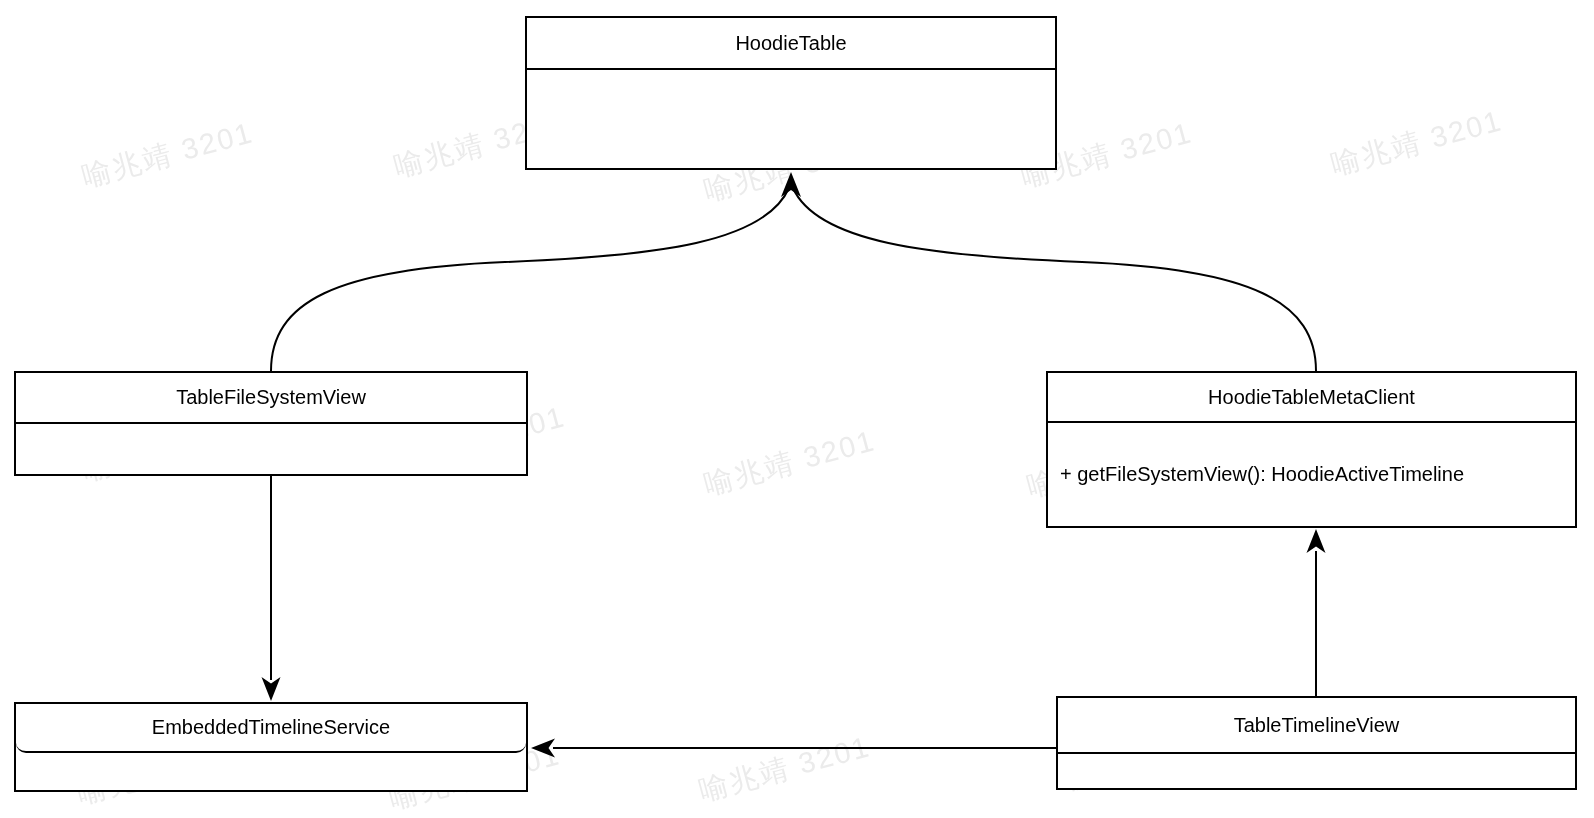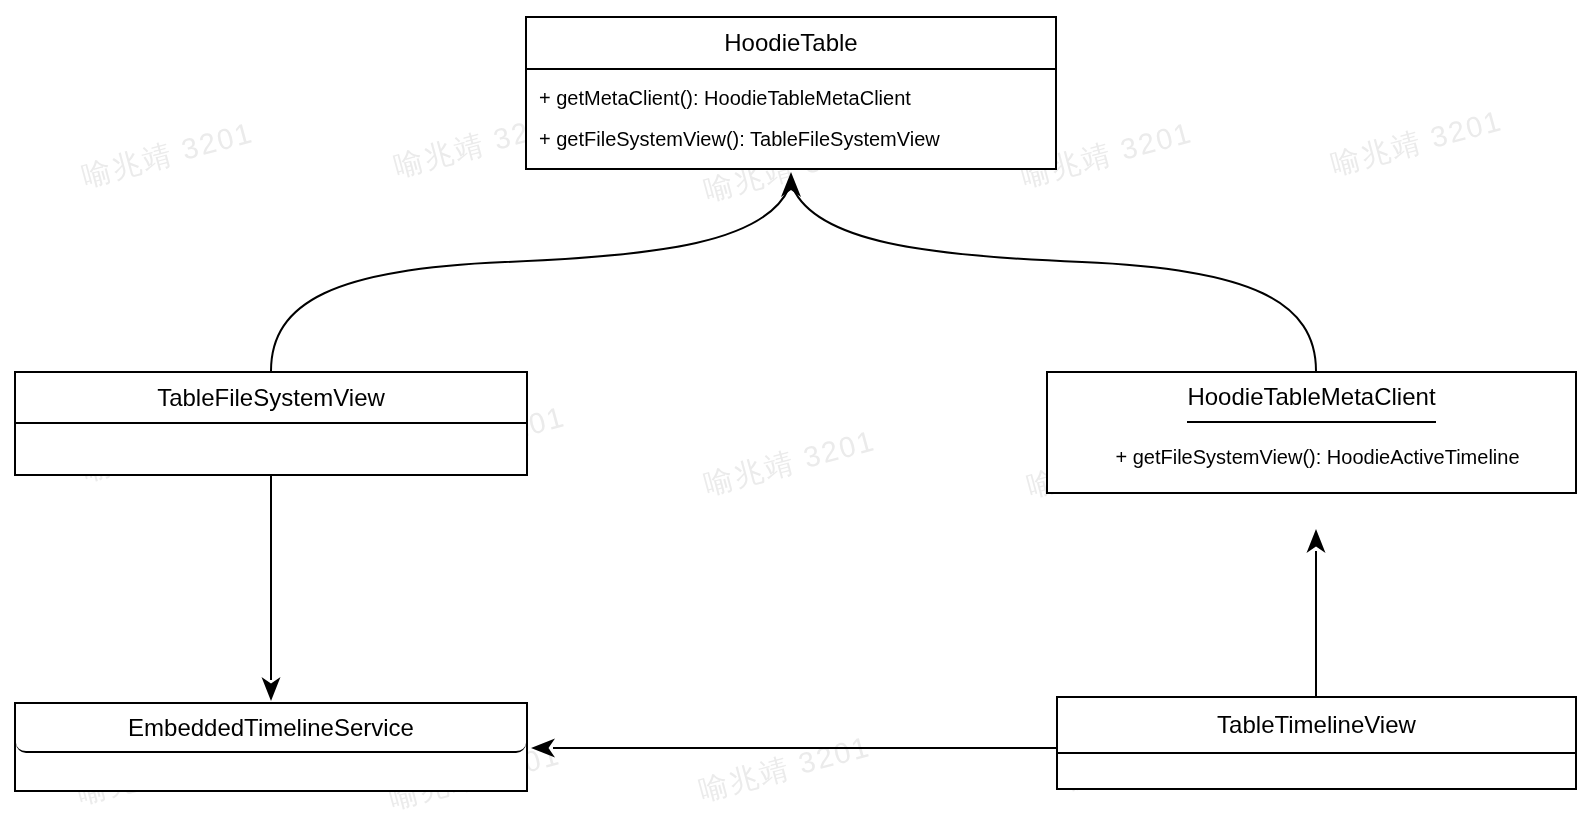--- a/index.html
+++ b/index.html
@@ -46,21 +46,21 @@
     box-sizing: border-box;
     z-index: 2;
     display: flex;
     flex-direction: column;
   }
   .uml-title {
     border-bottom: 2px solid #000000;
     display: flex;
     align-items: center;
     justify-content: center;
-    font-size: 24px;
+    font-size: 20px;
     color: #000000;
     flex: 0 0 auto;
     box-sizing: border-box;
   }
   .uml-body {
     flex: 1 1 auto;
     display: flex;
     flex-direction: column;
     justify-content: space-evenly;
     padding-left: 12px;
@@ -69,21 +69,21 @@
   .uml-method {
     font-size: 20px;
     color: #000000;
     white-space: nowrap;
   }
   
   #box-hoodie-table            { left: 525px;  top: 16px;  width: 532px; height: 154px; }
   #box-hoodie-table .uml-title { height: 52px; }
   #box-table-file-system-view            { left: 14px; top: 371px; width: 514px; height: 105px; }
   #box-table-file-system-view .uml-title { height: 51px; }
-  #box-hoodie-table-meta-client            { left: 1046px; top: 371px; width: 531px; height: 123px; align-items: center; }
+  #box-hoodie-table-meta-client            { left: 1046px; top: 371px; width: 531px; height: 157px; }
   #box-hoodie-table-meta-client .uml-title { height: 50px; }
   #box-embedded-timeline-service            { left: 14px; top: 702px; width: 514px; height: 90px; }
   #box-embedded-timeline-service .uml-title { height: 49px; border-radius: 10px; }
   #box-table-timeline-view            { left: 1056px; top: 696px; width: 521px; height: 94px; }
   #box-table-timeline-view .uml-title { height: 56px; }
 </style>
 </head>
 <body>
 
 <div class="stage">
@@ -119,24 +119,20 @@
 
     <line x1="1316" y1="696" x2="1316" y2="551" stroke="#000000" stroke-width="2"></line>
     <polygon points="1316,529 1306.5,553 1316,546.5 1325.5,553" fill="#000000"></polygon>
 
     <line x1="1056" y1="748" x2="553" y2="748" stroke="#000000" stroke-width="2"></line>
     <polygon points="531,748 555,738.5 548.5,748 555,757.5" fill="#000000"></polygon>
   </svg>
 
   <div class="uml-box" id="box-hoodie-table">
     <div class="uml-title">HoodieTable</div>
-    <div class="uml-body">
-      <div class="uml-method">+ getMetaClient(): HoodieTableMetaClient</div>
-      <div class="uml-method">+ getFileSystemView(): TableFileSystemView</div>
-    </div>
   </div>
 
   <div class="uml-box" id="box-table-file-system-view">
     <div class="uml-title">TableFileSystemView</div>
     <div class="uml-body"></div>
   </div>
 
   <div class="uml-box" id="box-hoodie-table-meta-client">
     <div class="uml-title">HoodieTableMetaClient</div>
     <div class="uml-body">

